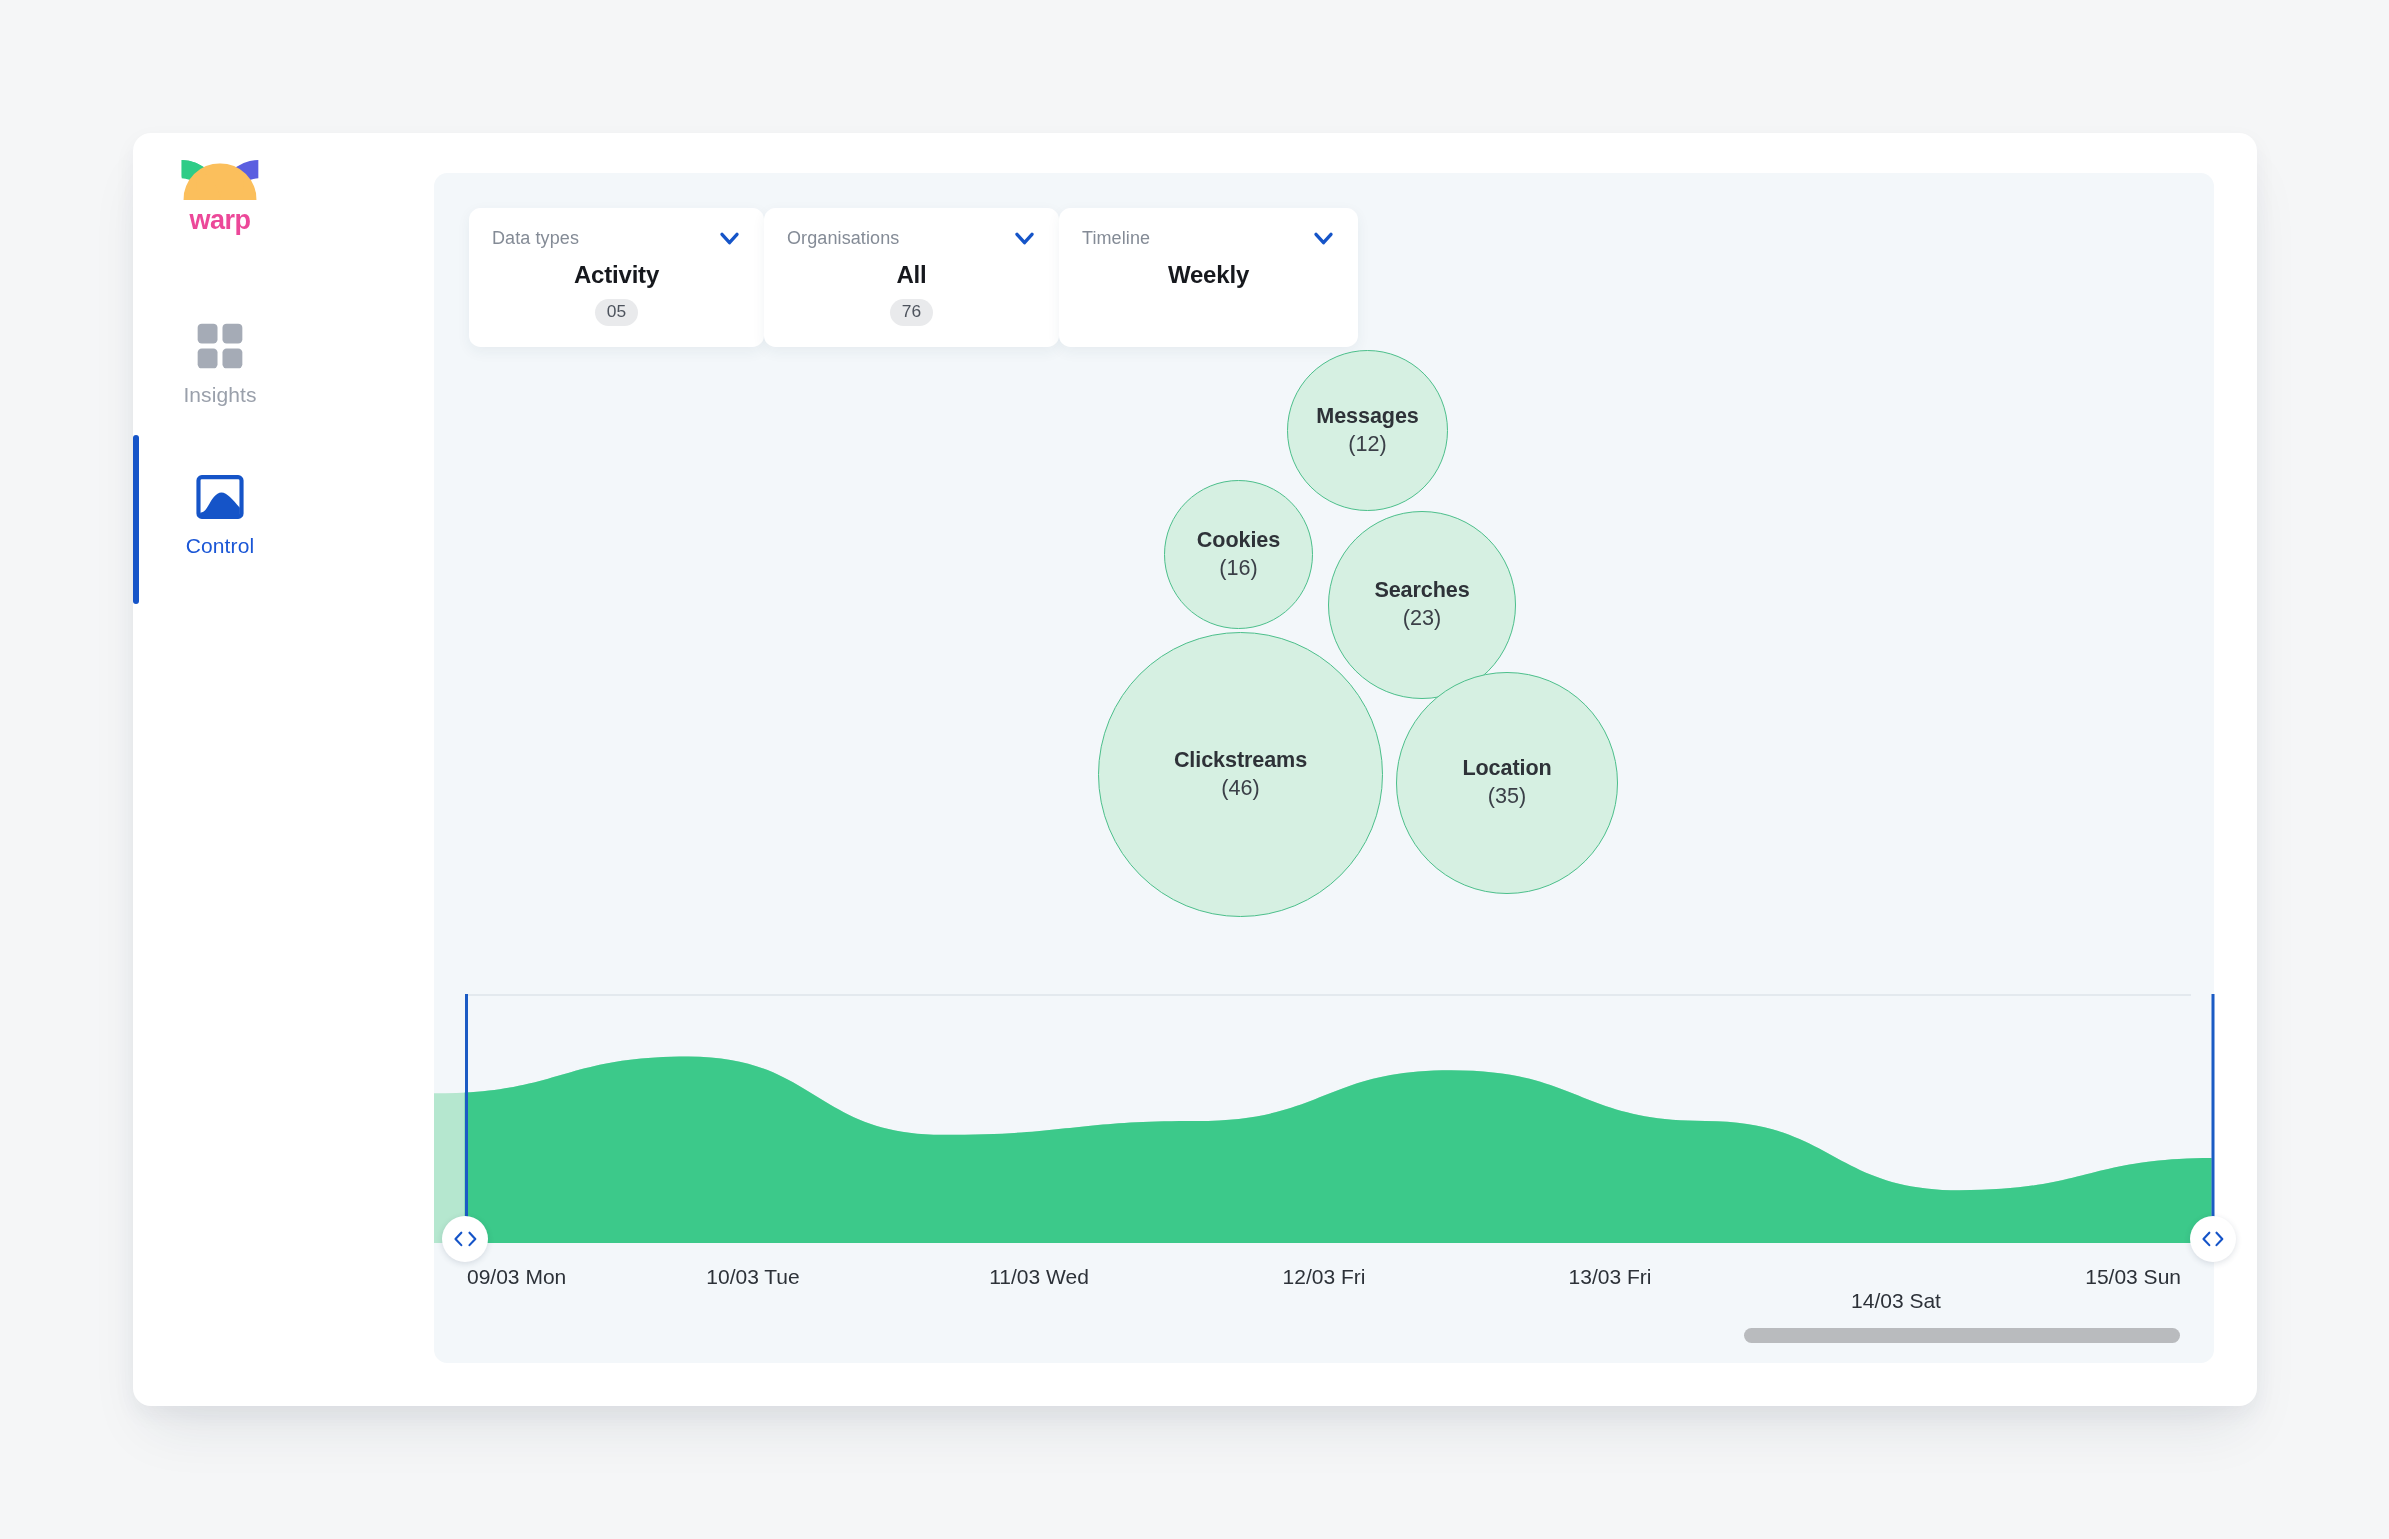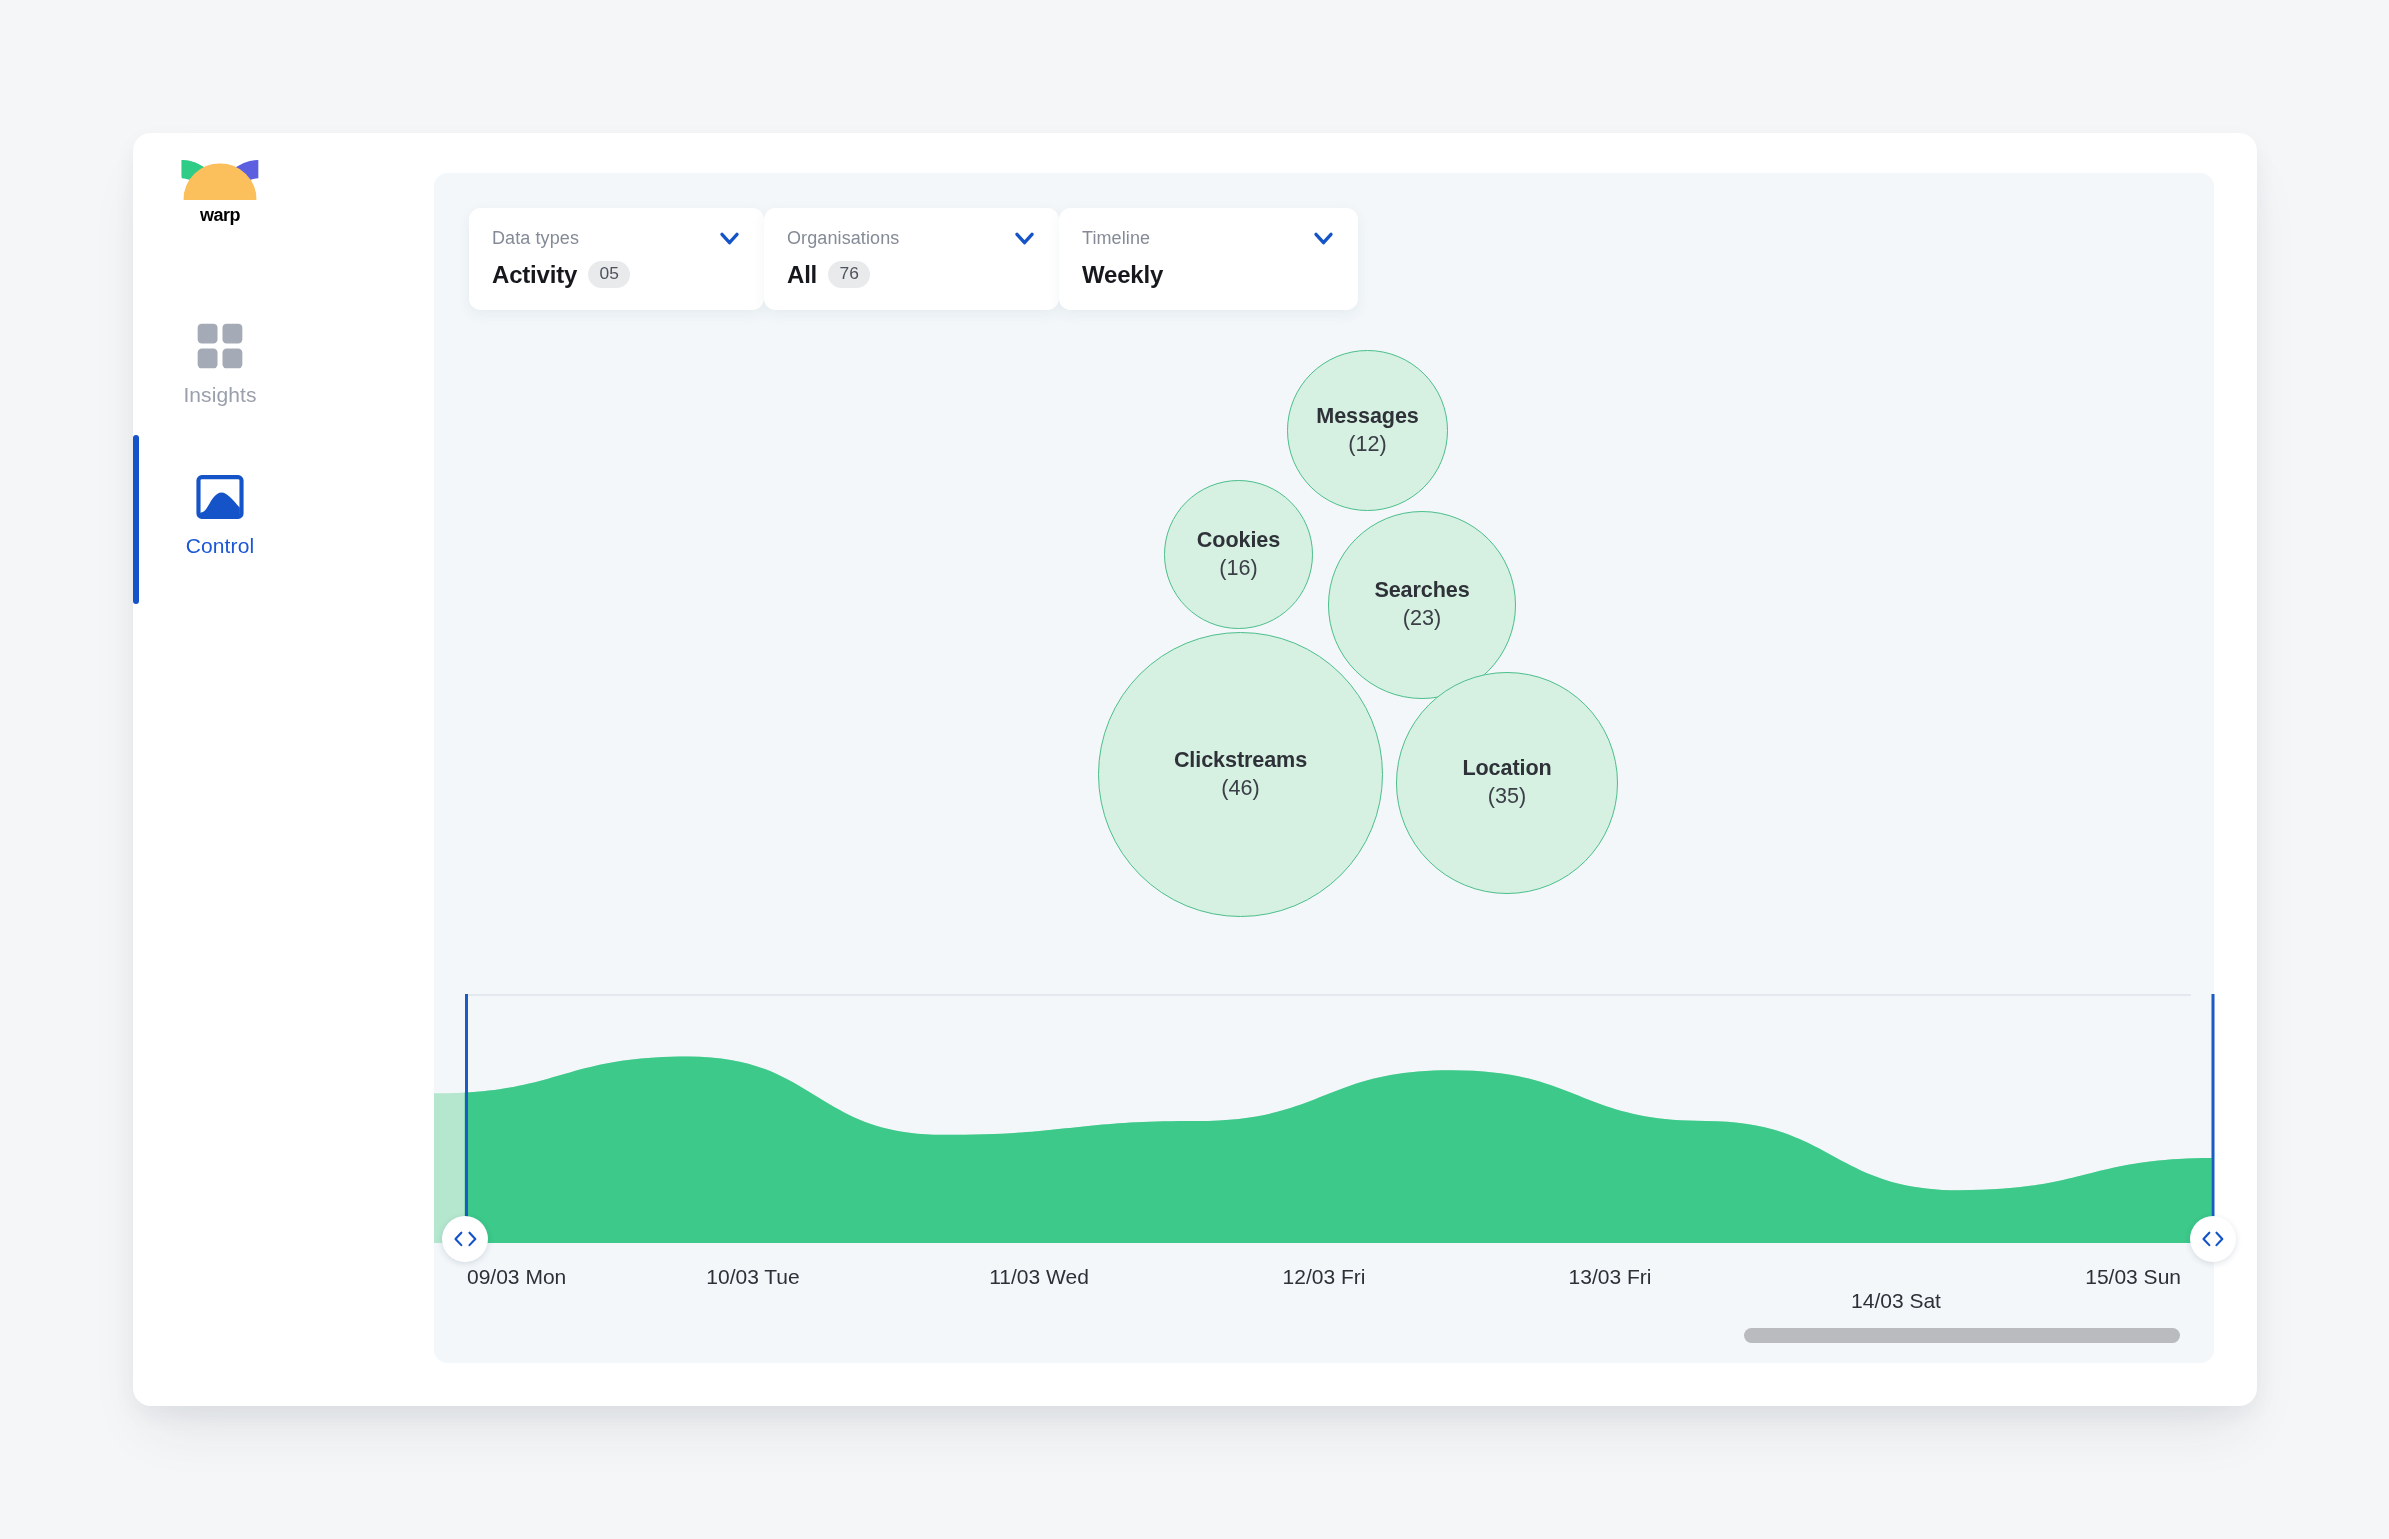--- a/index.html
+++ b/index.html
@@ -41,24 +41,24 @@
   }
 
   #logo-mark {
     width: 80px; height: 40px;
     margin: 0 auto;
     display: block;
   }
 
   #logo-word {
     margin-top: 5.8px;
-    font-size: 18px;
+    font-size: 27px;
     font-weight: 800;
     letter-spacing: -0.5px;
-    color: #000000;
+    color: #ec4899;
     font-family: "Liberation Sans", sans-serif;
   }
 
   .nav-item {
     position: absolute;
     left: 0;
     width: 174px;
     text-align: center;
   }
   #nav-insights { top: 189px; }
@@ -121,20 +121,21 @@
     font-size: 18px;
     color: #848b96;
     letter-spacing: 0.1px;
     margin-bottom: 11.6px;
   }
 
   .filter-value-row {
     display: flex;
     align-items: center;
     gap: 10.8px;
+    flex-direction: column;
   }
 
   .filter-value {
     font-size: 24px;
     font-weight: 700;
     color: #16181d;
     letter-spacing: -0.2px;
   }
 
   .filter-count {

